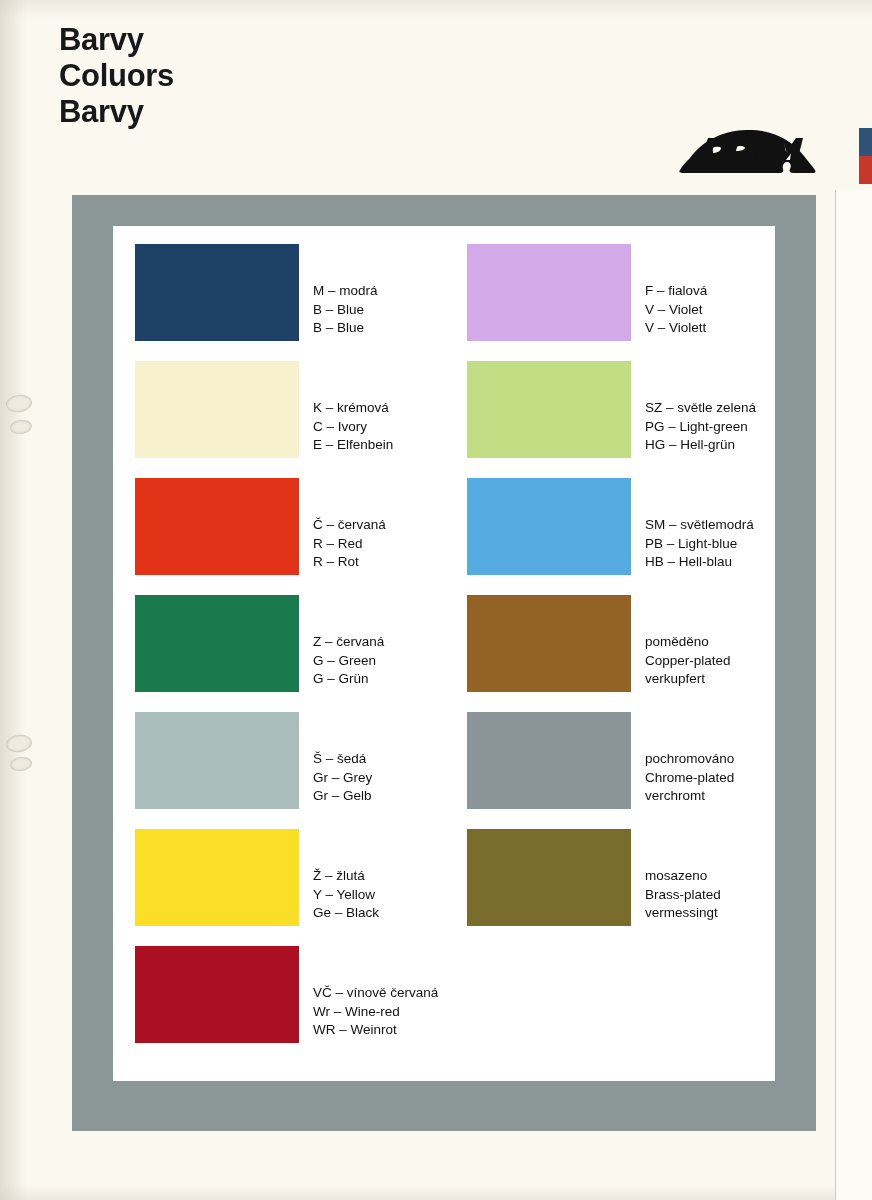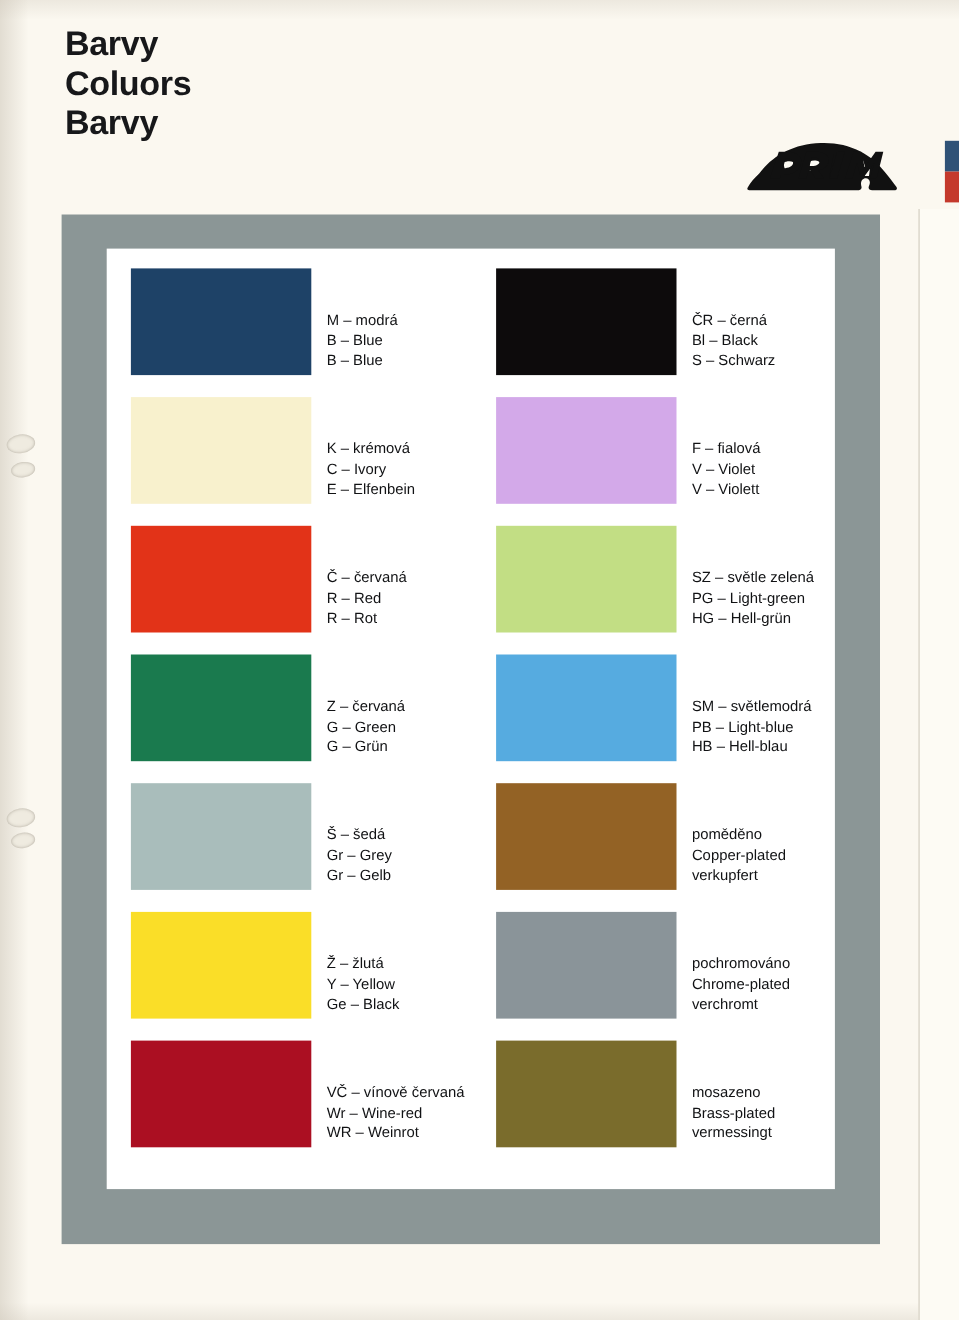--- a/index.html
+++ b/index.html
@@ -87,21 +87,21 @@
     top: 190px;
     width: 36px;
     height: 1010px;
     background: #fdfbf4;
     border-left: 1px solid #cfc9bb;
   }
 
   
   #chart-frame {
     position: absolute;
-    left: 56px;
+    left: 72px;
     top: 195px;
     width: 744px;
     height: 936px;
     background: #8b9696;
   }
   #chart-inner {
     position: absolute;
     left: 41px;
     top: 31px;
     width: 662px;
@@ -249,28 +249,20 @@
             <div class="swatch" style="background: rgb(171, 15, 34);"></div>
             <div class="swatch-label">
               <div>VČ – vínově červaná</div>
               <div>Wr – Wine-red</div>
               <div>WR – Weinrot</div>
             </div>
           </div>
         </div>
       <div class="col right" id="col-right">
           <div class="swatch-row">
-            <div class="swatch" style="background: rgb(13, 11, 12);"></div>
-            <div class="swatch-label">
-              <div>ČR – černá</div>
-              <div>Bl – Black</div>
-              <div>S – Schwarz</div>
-            </div>
-          </div>
-          <div class="swatch-row">
             <div class="swatch" style="background: rgb(211, 169, 233);"></div>
             <div class="swatch-label">
               <div>F – fialová</div>
               <div>V – Violet</div>
               <div>V – Violett</div>
             </div>
           </div>
           <div class="swatch-row">
             <div class="swatch" style="background: rgb(194, 222, 132);"></div>
             <div class="swatch-label">

